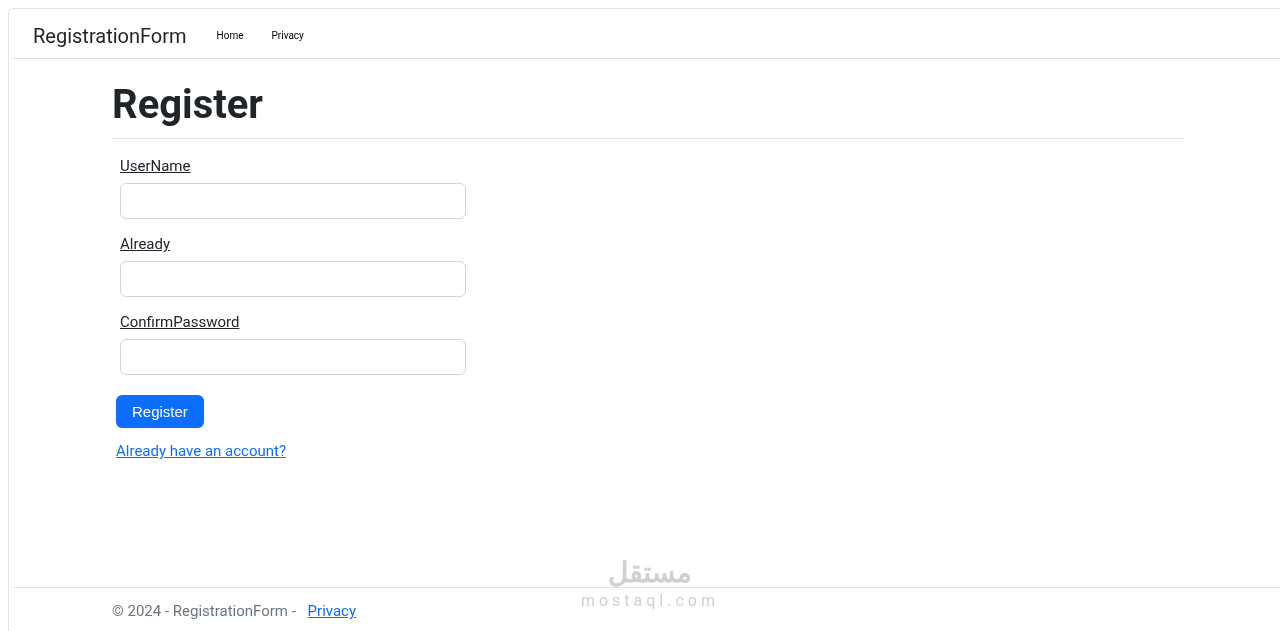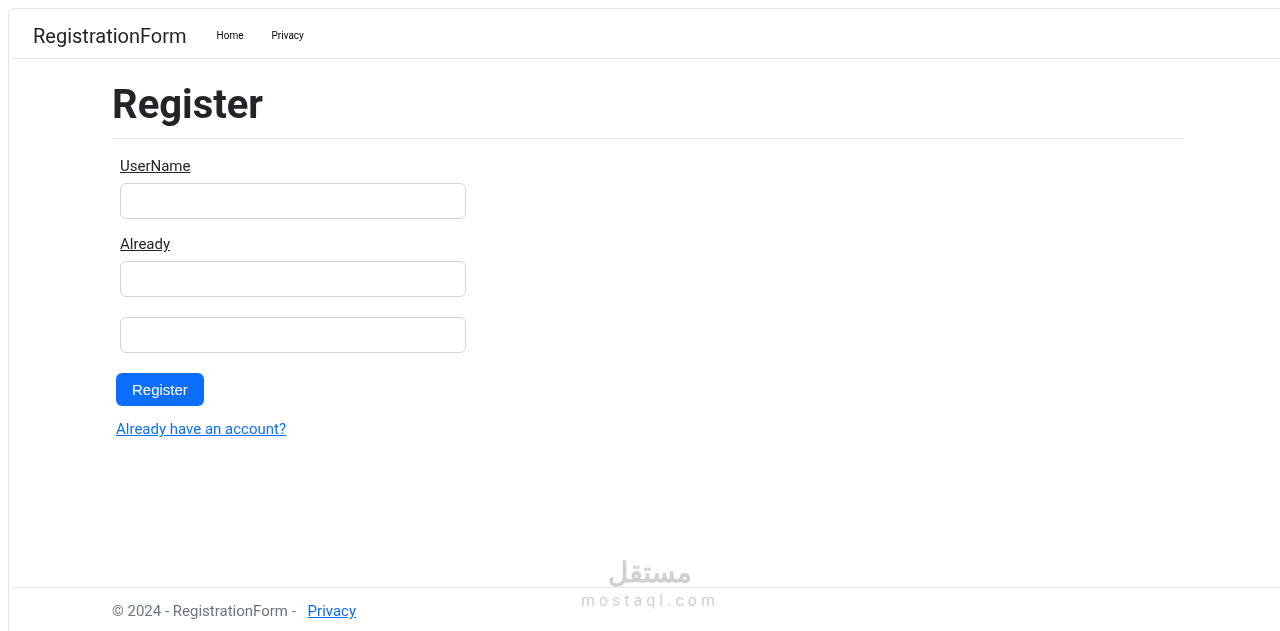--- a/index.html
+++ b/index.html
@@ -164,20 +164,21 @@
       <input type="text" class="form-control" value="" style="">
     </div>
 
 
     <div class="form-group">
       <label class="form-label">Already</label>
       <input type="password" class="form-control" value="" style="">
     </div>
 
     <div class="form-group">
+      <label class="form-label">ConfirmPassword</label>
       <input type="password" class="form-control" value="" style="">
     </div>
 
 
     <button type="button" class="btn-primary">Register</button>
     <br>
     <a class="already-link">Already have an account?</a>
   </form>
 </div>
 

